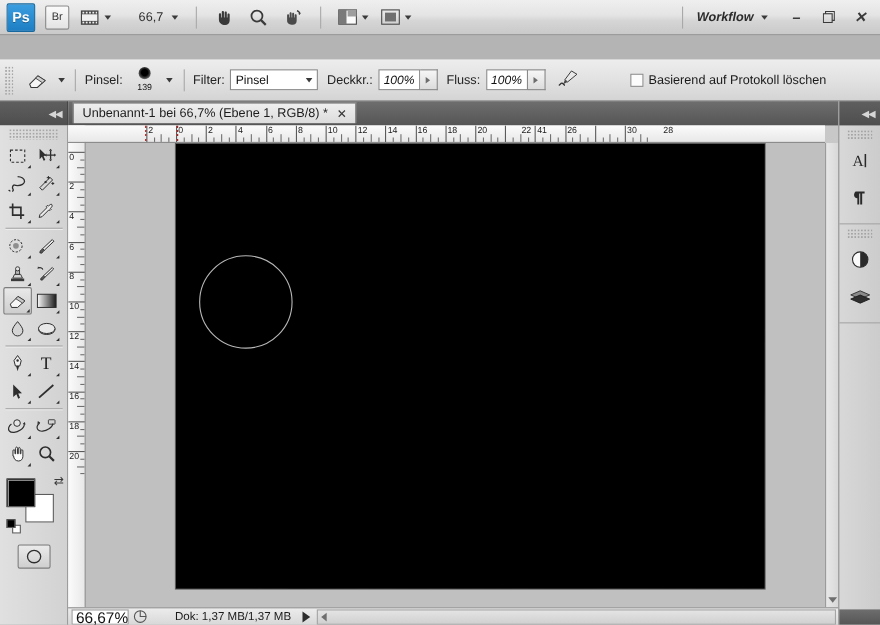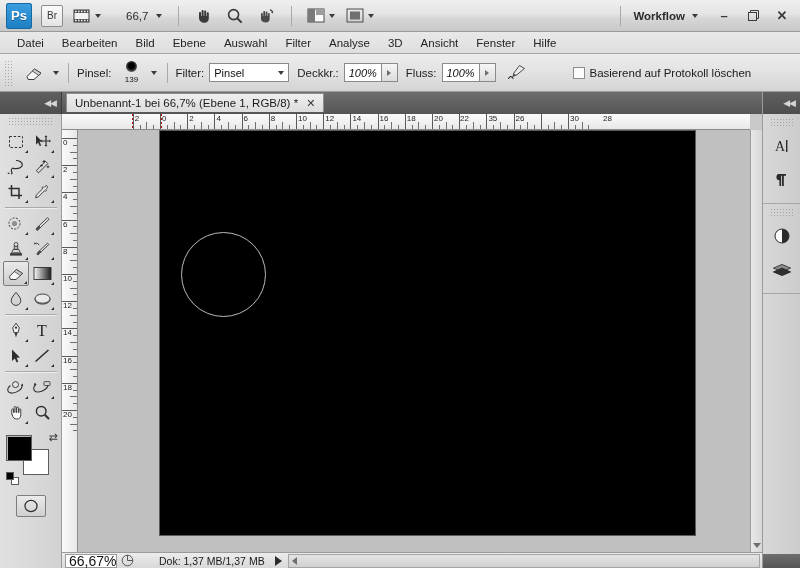--- a/index.html
+++ b/index.html
@@ -305,47 +305,34 @@
     <div class="tb-btn" style="gap:4px;">
       <svg width="18" height="15" viewBox="0 0 18 15">
           <rect x="1" y="1" width="16" height="13" fill="none" stroke="#4a4a4a"></rect>
           <rect x="4" y="3.5" width="10" height="8" fill="#6f6f6f"></rect>
         </svg>
       <span class="arrow-dn sm"></span>
     </div>
 
     <span class="sep-v" style="margin-left:auto;"></span>
 
-    <div id="workflow" style="margin-left:0;padding-left:12px;">
+    <div id="workflow" style="margin-left:0;padding-left:12px;font-style:italic;">
       <span>Workflow</span>
       <span class="arrow-dn sm"></span>
       <div class="wbtn" style="margin-left:8px;">–</div>
       <div class="wbtn">
         <svg width="11" height="11" viewBox="0 0 11 11">
             <rect x="0.5" y="2.5" width="8" height="8" fill="none" stroke="#3a3a3a"></rect>
             <path d="M2.5 2.5V0.5h8v8h-2" fill="none" stroke="#3a3a3a"></path>
           </svg>
       </div>
       <div class="wbtn" style="margin-right:7px;">✕</div>
     </div>
   </div>
 
-  <div id="menubar">
-    <div class="menu-item">Datei</div>
-    <div class="menu-item">Bearbeiten</div>
-    <div class="menu-item">Bild</div>
-    <div class="menu-item">Ebene</div>
-    <div class="menu-item">Auswahl</div>
-    <div class="menu-item">Filter</div>
-    <div class="menu-item">Analyse</div>
-    <div class="menu-item">3D</div>
-    <div class="menu-item">Ansicht</div>
-    <div class="menu-item">Fenster</div>
-    <div class="menu-item">Hilfe</div>
-  </div>
 
   <div id="optionsbar">
     <div class="grip"></div>
 
     <div style="display:flex;align-items:center;gap:7px;margin-left:8px;">
       <svg width="22" height="18" viewBox="0 0 22 18">
         <path d="M3 12.5l7.5-7.5 6.5 4.2-7 6.3H4.2z" fill="#f6f6f6" stroke="#3a3a3a" stroke-width="1"></path>
         <path d="M10.5 5l6.5 4.2-2.3 2.1-6.4-4.3z" fill="#cfcfcf" stroke="#3a3a3a" stroke-width=".8"></path>
       </svg>
       <span class="arrow-dn sm"></span>
@@ -663,26 +650,26 @@
         <div class="tlabel" style="left: 342.8px;">18</div>
         <div class="tickmin" style="left: 349.6px;"></div>
         <div class="tickmid" style="left: 356.4px;"></div>
         <div class="tickmin" style="left: 363.2px;"></div>
         <div class="tickmaj" style="left: 370px;"></div>
         <div class="tlabel" style="left: 370px;">20</div>
         <div class="tickmin" style="left: 376.8px;"></div>
         <div class="tickmid" style="left: 383.6px;"></div>
         <div class="tickmin" style="left: 390.4px;"></div>
         <div class="tickmaj" style="left: 397.2px;"></div>
-        <div class="tlabel" style="left: 396px;">22</div>
+        <div class="tlabel" style="left: 410px;">22</div>
         <div class="tickmin" style="left: 404px;"></div>
         <div class="tickmid" style="left: 410.8px;"></div>
         <div class="tickmin" style="left: 417.6px;"></div>
         <div class="tickmaj" style="left: 424.4px;"></div>
-        <div class="tlabel" style="left: 424.4px;">35</div>
+        <div class="tlabel" style="left: 424.4px;">41</div>
         <div class="tickmin" style="left: 431.2px;"></div>
         <div class="tickmid" style="left: 438px;"></div>
         <div class="tickmin" style="left: 444.8px;"></div>
         <div class="tickmaj" style="left: 451.6px;"></div>
         <div class="tlabel" style="left: 451.6px;">26</div>
         <div class="tickmin" style="left: 458.4px;"></div>
         <div class="tickmid" style="left: 465.2px;"></div>
         <div class="tickmin" style="left: 472px;"></div>
         <div class="tickmaj" style="left: 478.8px;"></div>
         <div class="tlabel" style="left: 493px; padding-left: 48px;">28</div>

